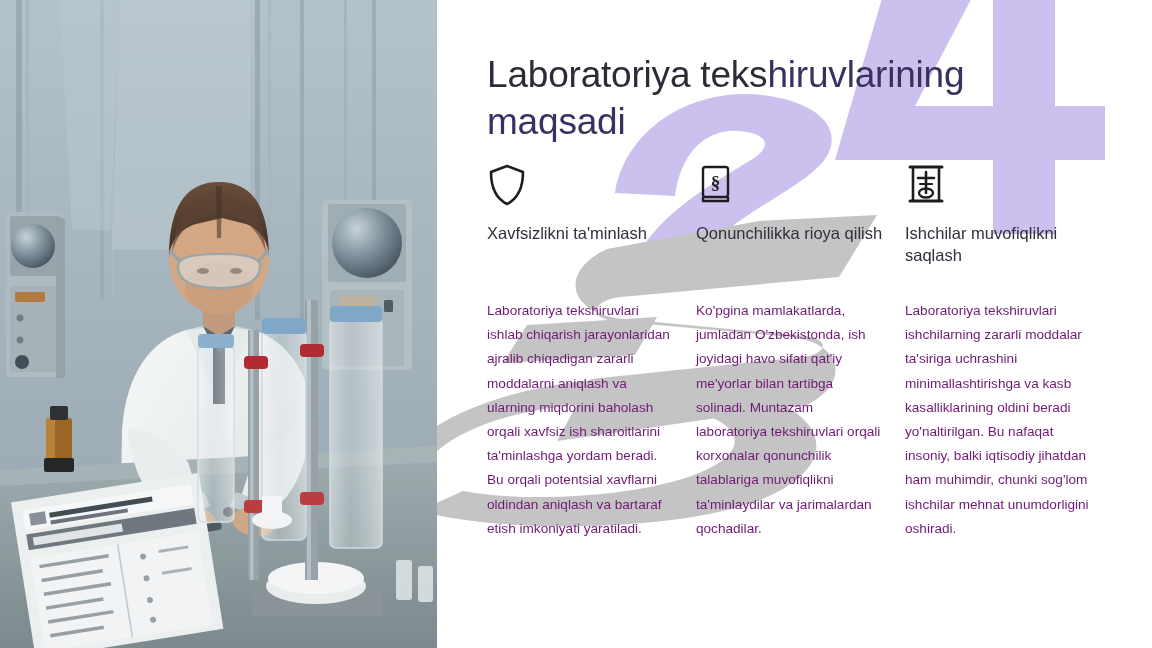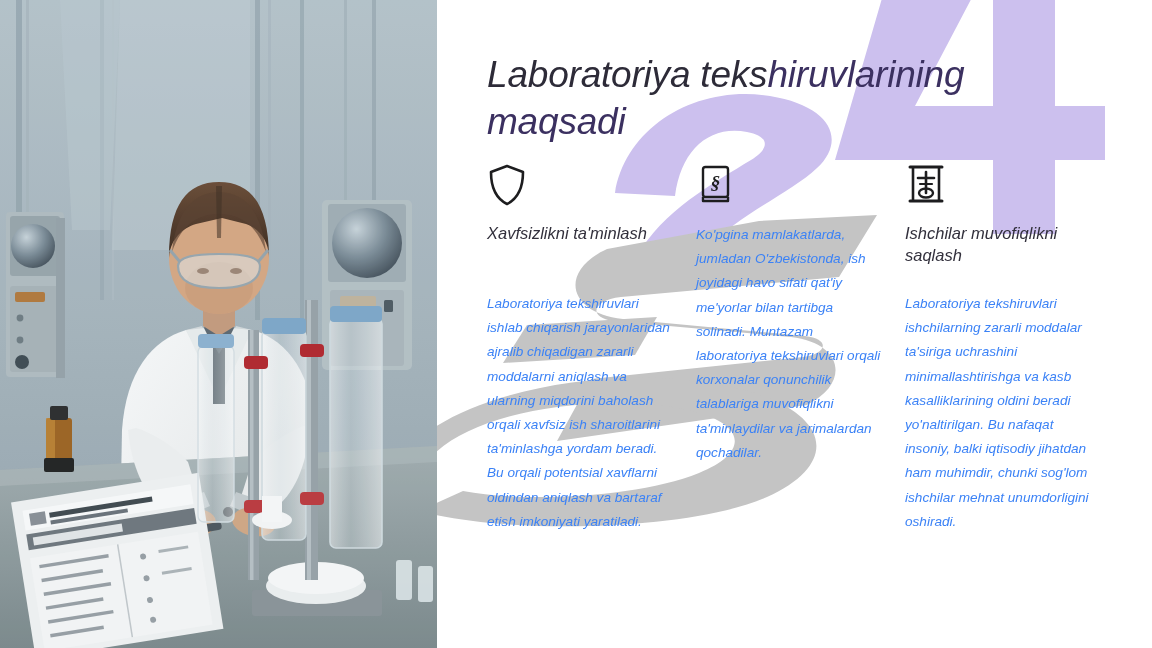--- a/index.html
+++ b/index.html
@@ -8,21 +8,20 @@
     width:1152px; height:648px;
     overflow:hidden;
     background:#ffffff;
     font-family:"Liberation Sans", sans-serif;
   }
   .slide {
     position:relative;
     width:1152px; height:648px;
     background:#ffffff;
     overflow:hidden;
-    font-style:italic;
   }
 
   
   .photo-panel {
     position:absolute;
     left:0; top:0;
     width:437px; height:648px;
     overflow:hidden;
     background:#8e9aa3;
   }
@@ -80,28 +79,28 @@
     margin-bottom:16px;
     display:flex;
     align-items:flex-start;
   }
   .col-icon svg { display:block; }
   .col-heading {
     font-size:16.5px;
     font-weight:400;
     line-height:1.32;
     color:#32303c;
-    margin-bottom:25px;
+    margin-bottom:32px;
     min-height:44px;
   }
   .col-body {
     font-size:13.6px;
     font-weight:400;
     line-height:1.78;
-    color:#3b82f6;
+    color:#701a75;
   }
 </style>
 </head>
 <body>
 
 <div class="slide">
 
   <div class="photo-panel">
     <svg class="photo-svg" viewBox="0 0 437 648" preserveAspectRatio="xMidYMid slice">
       <defs>
@@ -311,20 +310,21 @@
 
       <div class="col">
         <div class="col-icon">
           <svg width="40" height="44" viewBox="0 0 40 44">
             <rect x="7" y="4" width="25" height="30" rx="2.5" fill="none" stroke="#1d1d1f" stroke-width="2.4"></rect>
             <path d="M7 34 L7 38 L32 38 L32 34" fill="none" stroke="#1d1d1f" stroke-width="2.4" stroke-linejoin="round"></path>
             <path d="M9 34 L30 34" stroke="#1d1d1f" stroke-width="1.8"></path>
             <text x="19.5" y="26" font-family="'Liberation Serif', serif" font-size="19" font-weight="700" fill="#1d1d1f" text-anchor="middle">§</text>
           </svg>
         </div>
+        <div class="col-heading">Qonunchilikka rioya qilish</div>
         <div class="col-body">Ko'pgina mamlakatlarda, jumladan O'zbekistonda, ish joyidagi havo sifati qat'iy me'yorlar bilan tartibga solinadi. Muntazam laboratoriya tekshiruvlari orqali korxonalar qonunchilik talablariga muvofiqlikni ta'minlaydilar va jarimalardan qochadilar.</div>
       </div>
 
       <div class="col">
         <div class="col-icon">
           <svg width="42" height="44" viewBox="0 0 42 44">
             <path d="M5 4 L37 4" stroke="#1d1d1f" stroke-width="3" stroke-linecap="round"></path>
             <path d="M5 38 L37 38" stroke="#1d1d1f" stroke-width="3" stroke-linecap="round"></path>
             <path d="M8 4 L8 38" stroke="#1d1d1f" stroke-width="2.6"></path>
             <path d="M34 4 L34 38" stroke="#1d1d1f" stroke-width="2.6"></path>

